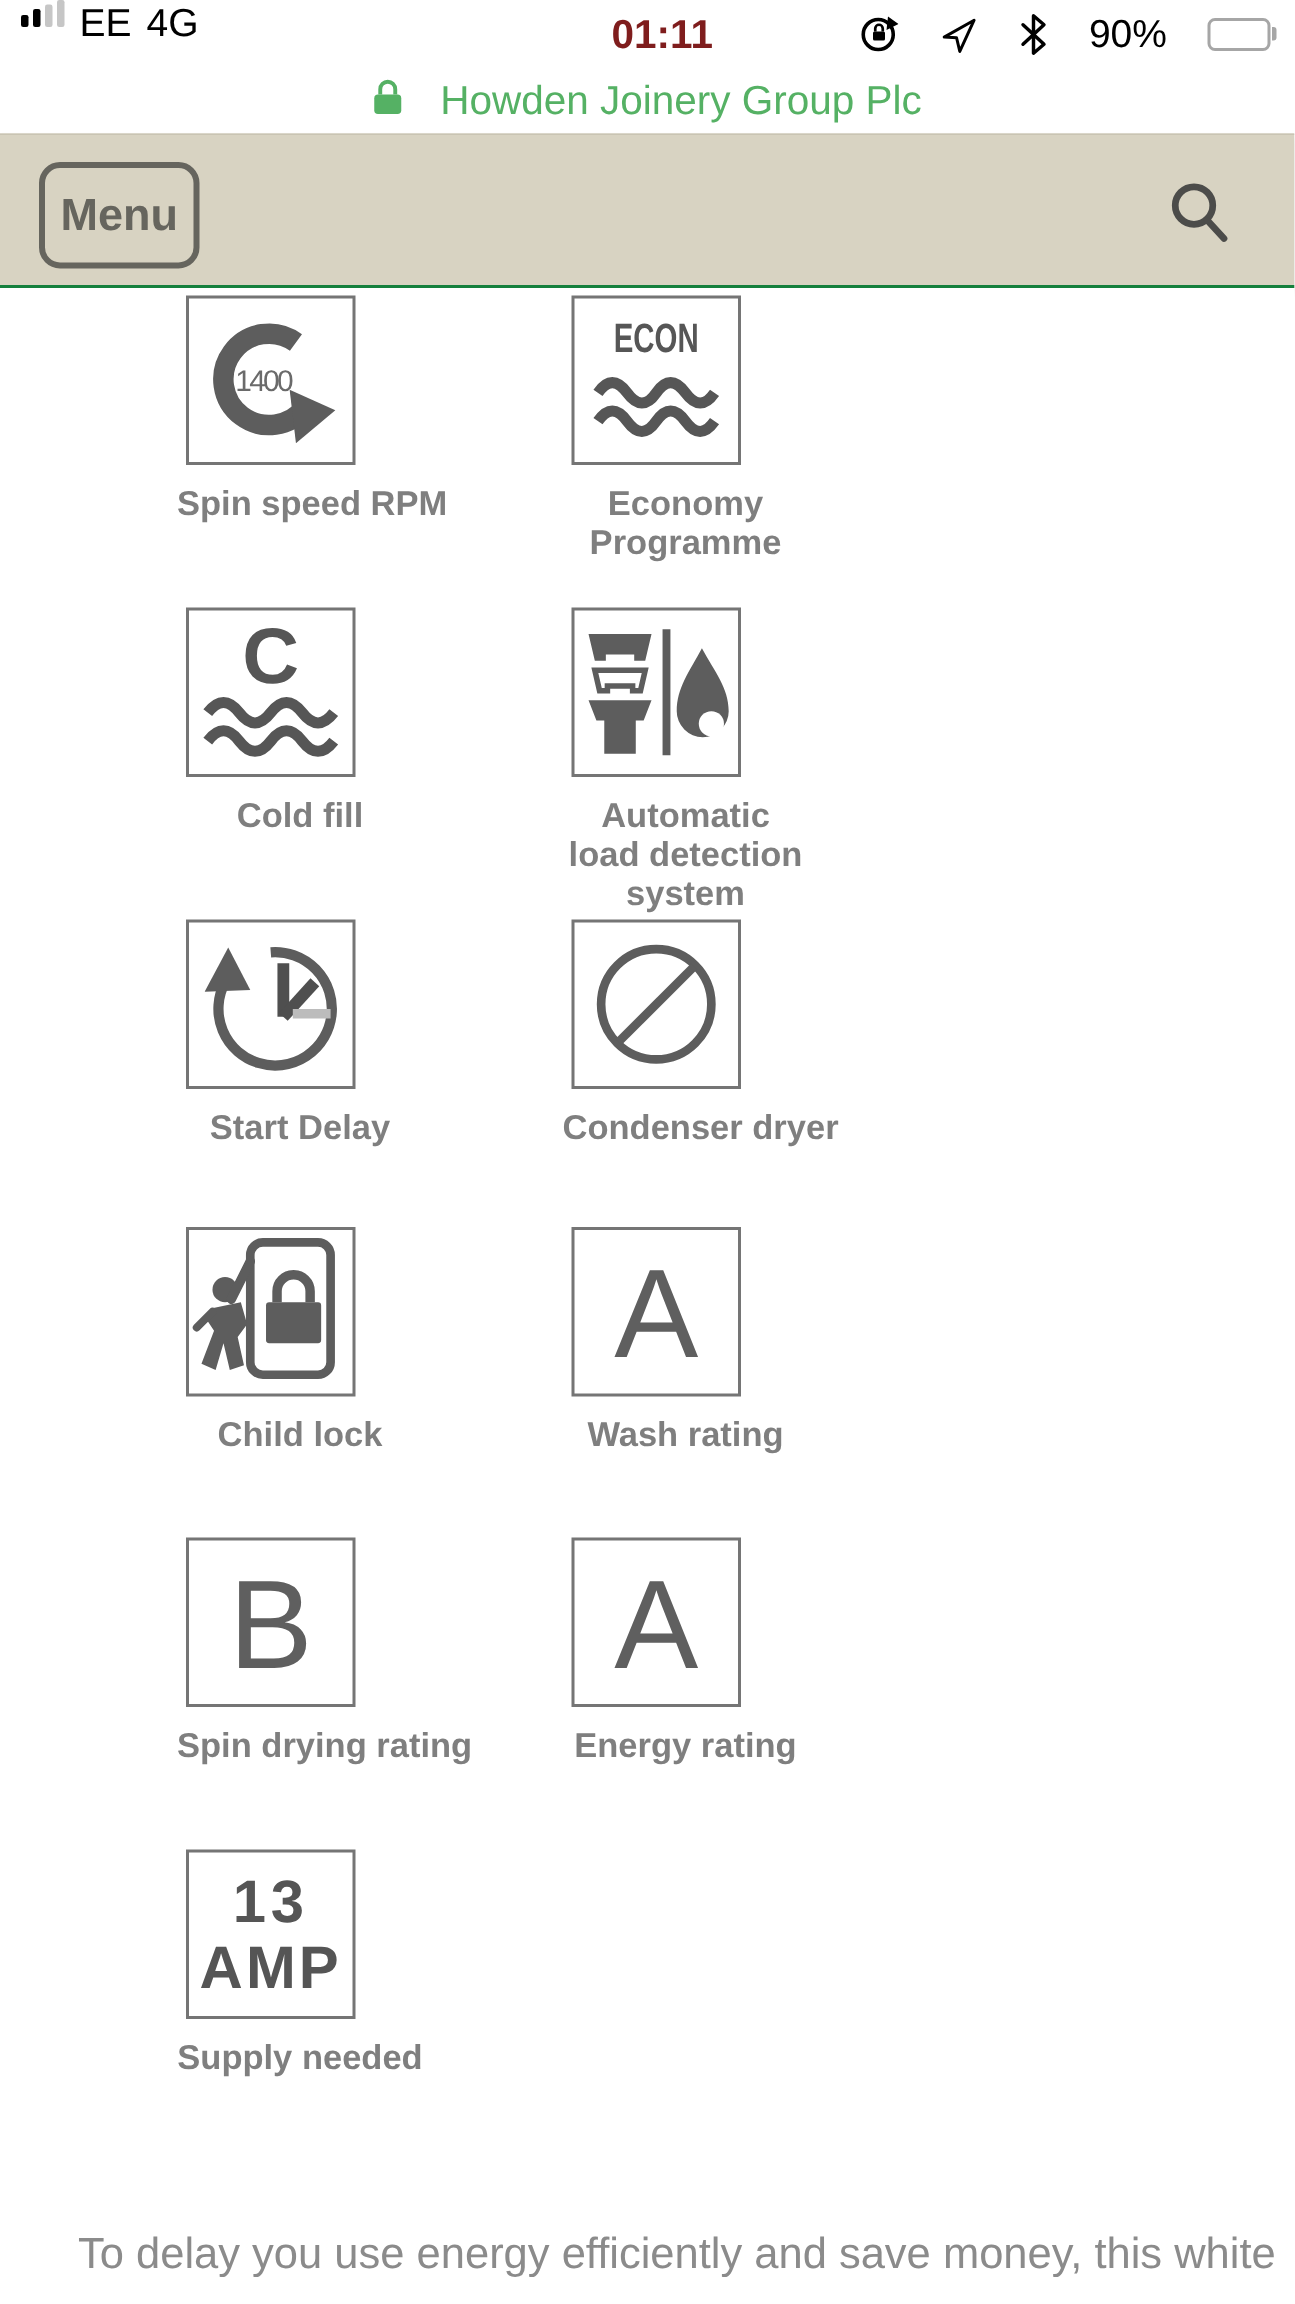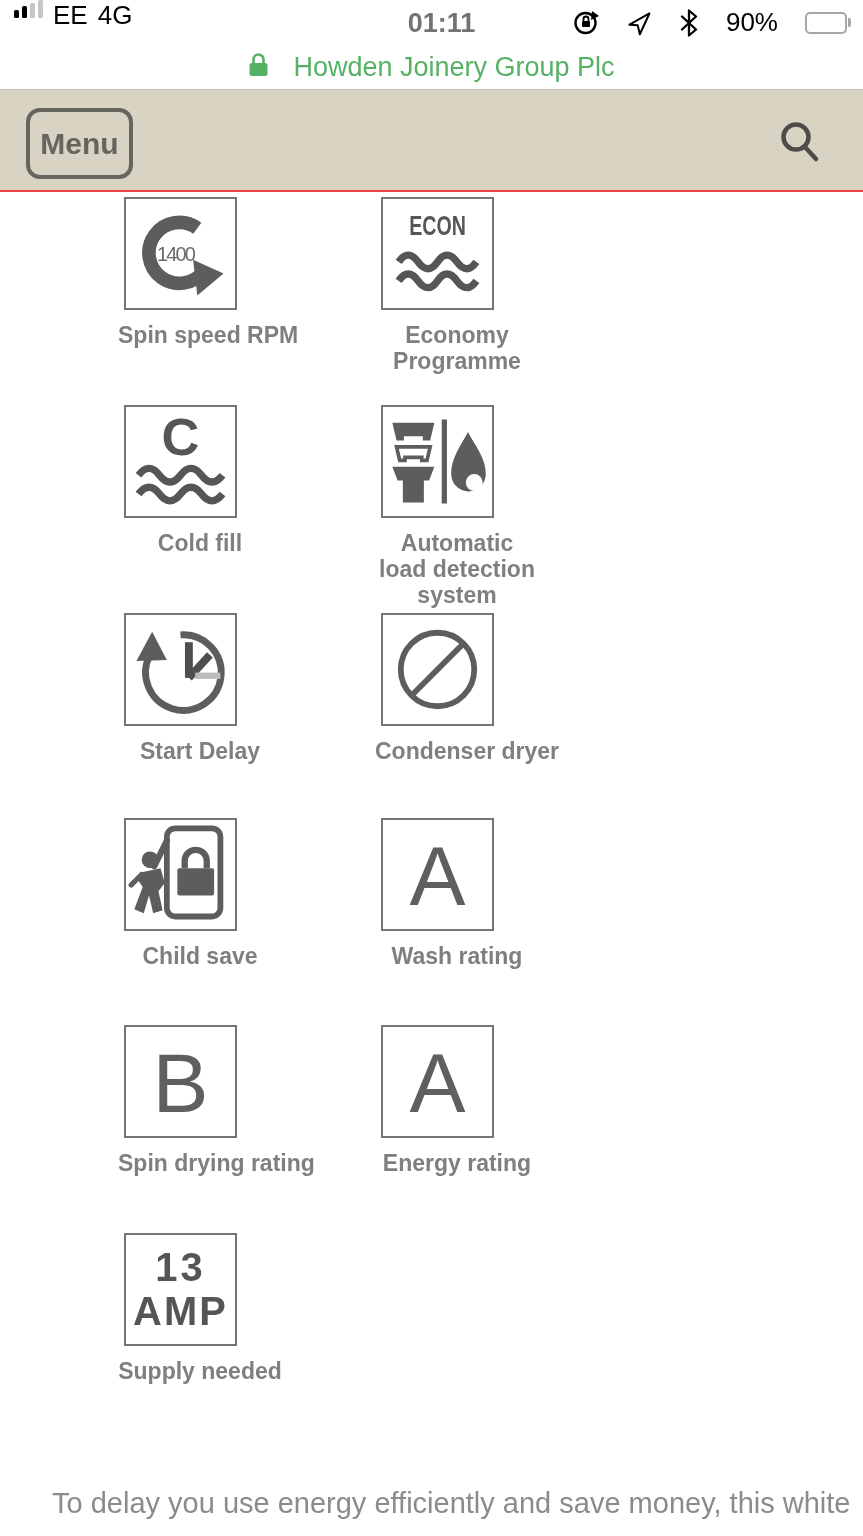--- a/index.html
+++ b/index.html
@@ -11,35 +11,35 @@
   .status-bar { position:absolute; top:0; left:0; width:863px; height:45px; background:#fff;
                 display:flex; align-items:center; }
   .sb-left { position:absolute; left:14px; top:0; height:45px; display:flex; align-items:flex-start; gap:10px; }
   .signal { display:flex; align-items:flex-end; gap:3px; height:18px; }
   .signal i { display:block; width:5px; border-radius:1.5px; }
   .signal i:nth-child(1){height:8px;background:#000;}
   .signal i:nth-child(2){height:12px;background:#000;}
   .signal i:nth-child(3){height:15px;background:#c6c6c6;}
   .signal i:nth-child(4){height:18px;background:#c6c6c6;}
   .sb-txt { font-size:26px; color:#000; }
-  .sb-time { position:absolute; left:0; right:0; text-align:center; font-size:27px; font-weight:bold; color:#737373; top:8px;padding-left:20px; }
+  .sb-time { position:absolute; left:0; right:0; text-align:center; font-size:27px; font-weight:bold; color:#7f1d1d; top:8px;padding-left:20px; }
   .sb-right { position:absolute; right:12px; top:0; height:45px; display:flex; align-items:center; gap:27px; }
   .battery-body { position:relative; width:42px; height:22px; border:2px solid #a6a6a6; border-radius:5px; padding:2px; }
   .battery-fill { height:100%; width:88%; background:#000; border-radius:2px; }
   .battery-cap { width:3px; height:9px; background:#a6a6a6; border-radius:0 2px 2px 0; margin-left:1px; }
   .sb-right svg { display:block; }
 
   
   .url-bar { position:absolute; top:45px; left:0; width:863px; height:44px; background:#fff;
              display:flex; align-items:center; justify-content:center; gap:24px; }
   .url-bar .site { font-size:27px; color:#55b164; }
 
   
   .page-header { position:absolute; top:89px; left:0; width:863px; height:103px; background:#d8d3c2;
-                 border-top:1px solid #c9c4b3; border-bottom:2px solid #ef4444;
+                 border-top:1px solid #c9c4b3; border-bottom:2px solid #15803d;
                  box-shadow:0 3px 4px rgba(0,0,0,0.14); }
   .menu-btn { position:absolute; left:26px; top:18px; width:107px; height:71px;
               border:4px solid #66655e; border-radius:14px; background:transparent;
               font-family:inherit; font-size:30px; font-weight:bold; color:#66655e; cursor:pointer; }
   .search-line { position:absolute; left:328px; top:80px; width:503px; height:32px;
                  border-bottom:3px solid #3e3e3c; background:transparent; }
   .search-btn { position:absolute; left:778px; top:30px; width:44px; height:44px; background:transparent; border:0; cursor:pointer; }
 
   
   main { position:absolute; top:192px; left:0; width:863px; height:1344px; background:#fff; overflow:hidden; }
@@ -205,21 +205,21 @@
           <svg width="105" height="105" viewBox="0 0 100 100">
             <rect x="37" y="6" width="51" height="84" rx="8" fill="none" stroke="#5d5d5d" stroke-width="5.5"></rect>
             <path d="M54 44 v-7 a10.5 10.5 0 0 1 21 0 v7" fill="none" stroke="#5d5d5d" stroke-width="6"></path>
             <rect x="47" y="44" width="35" height="26" rx="2" fill="#5d5d5d"></rect>
             <circle cx="21" cy="36" r="8" fill="#5d5d5d"></circle>
             <line x1="25" y1="42" x2="37" y2="18" stroke="#5d5d5d" stroke-width="6" stroke-linecap="round"></line>
             <path d="M12 48 L31 44 L35 58 L29 66 L33 84 L24 87 L20 70 L15 87 L6 83 L14 62 L8 53 Z" fill="#5d5d5d"></path>
             <line x1="13" y1="50" x2="3" y2="60" stroke="#5d5d5d" stroke-width="5" stroke-linecap="round"></line>
           </svg>
         </div>
-        <div class="feat-label">Child save</div>
+        <div class="feat-label">Child lock</div>
       </div>
       <div class="cell c2">
         <div class="tile">
           <svg width="105" height="105" viewBox="0 0 100 100">
             <text x="50" y="79" text-anchor="middle" font-size="80" fill="#5f5f5f">A</text>
           </svg>
         </div>
         <div class="feat-label">Wash rating</div>
       </div>
     </div>

